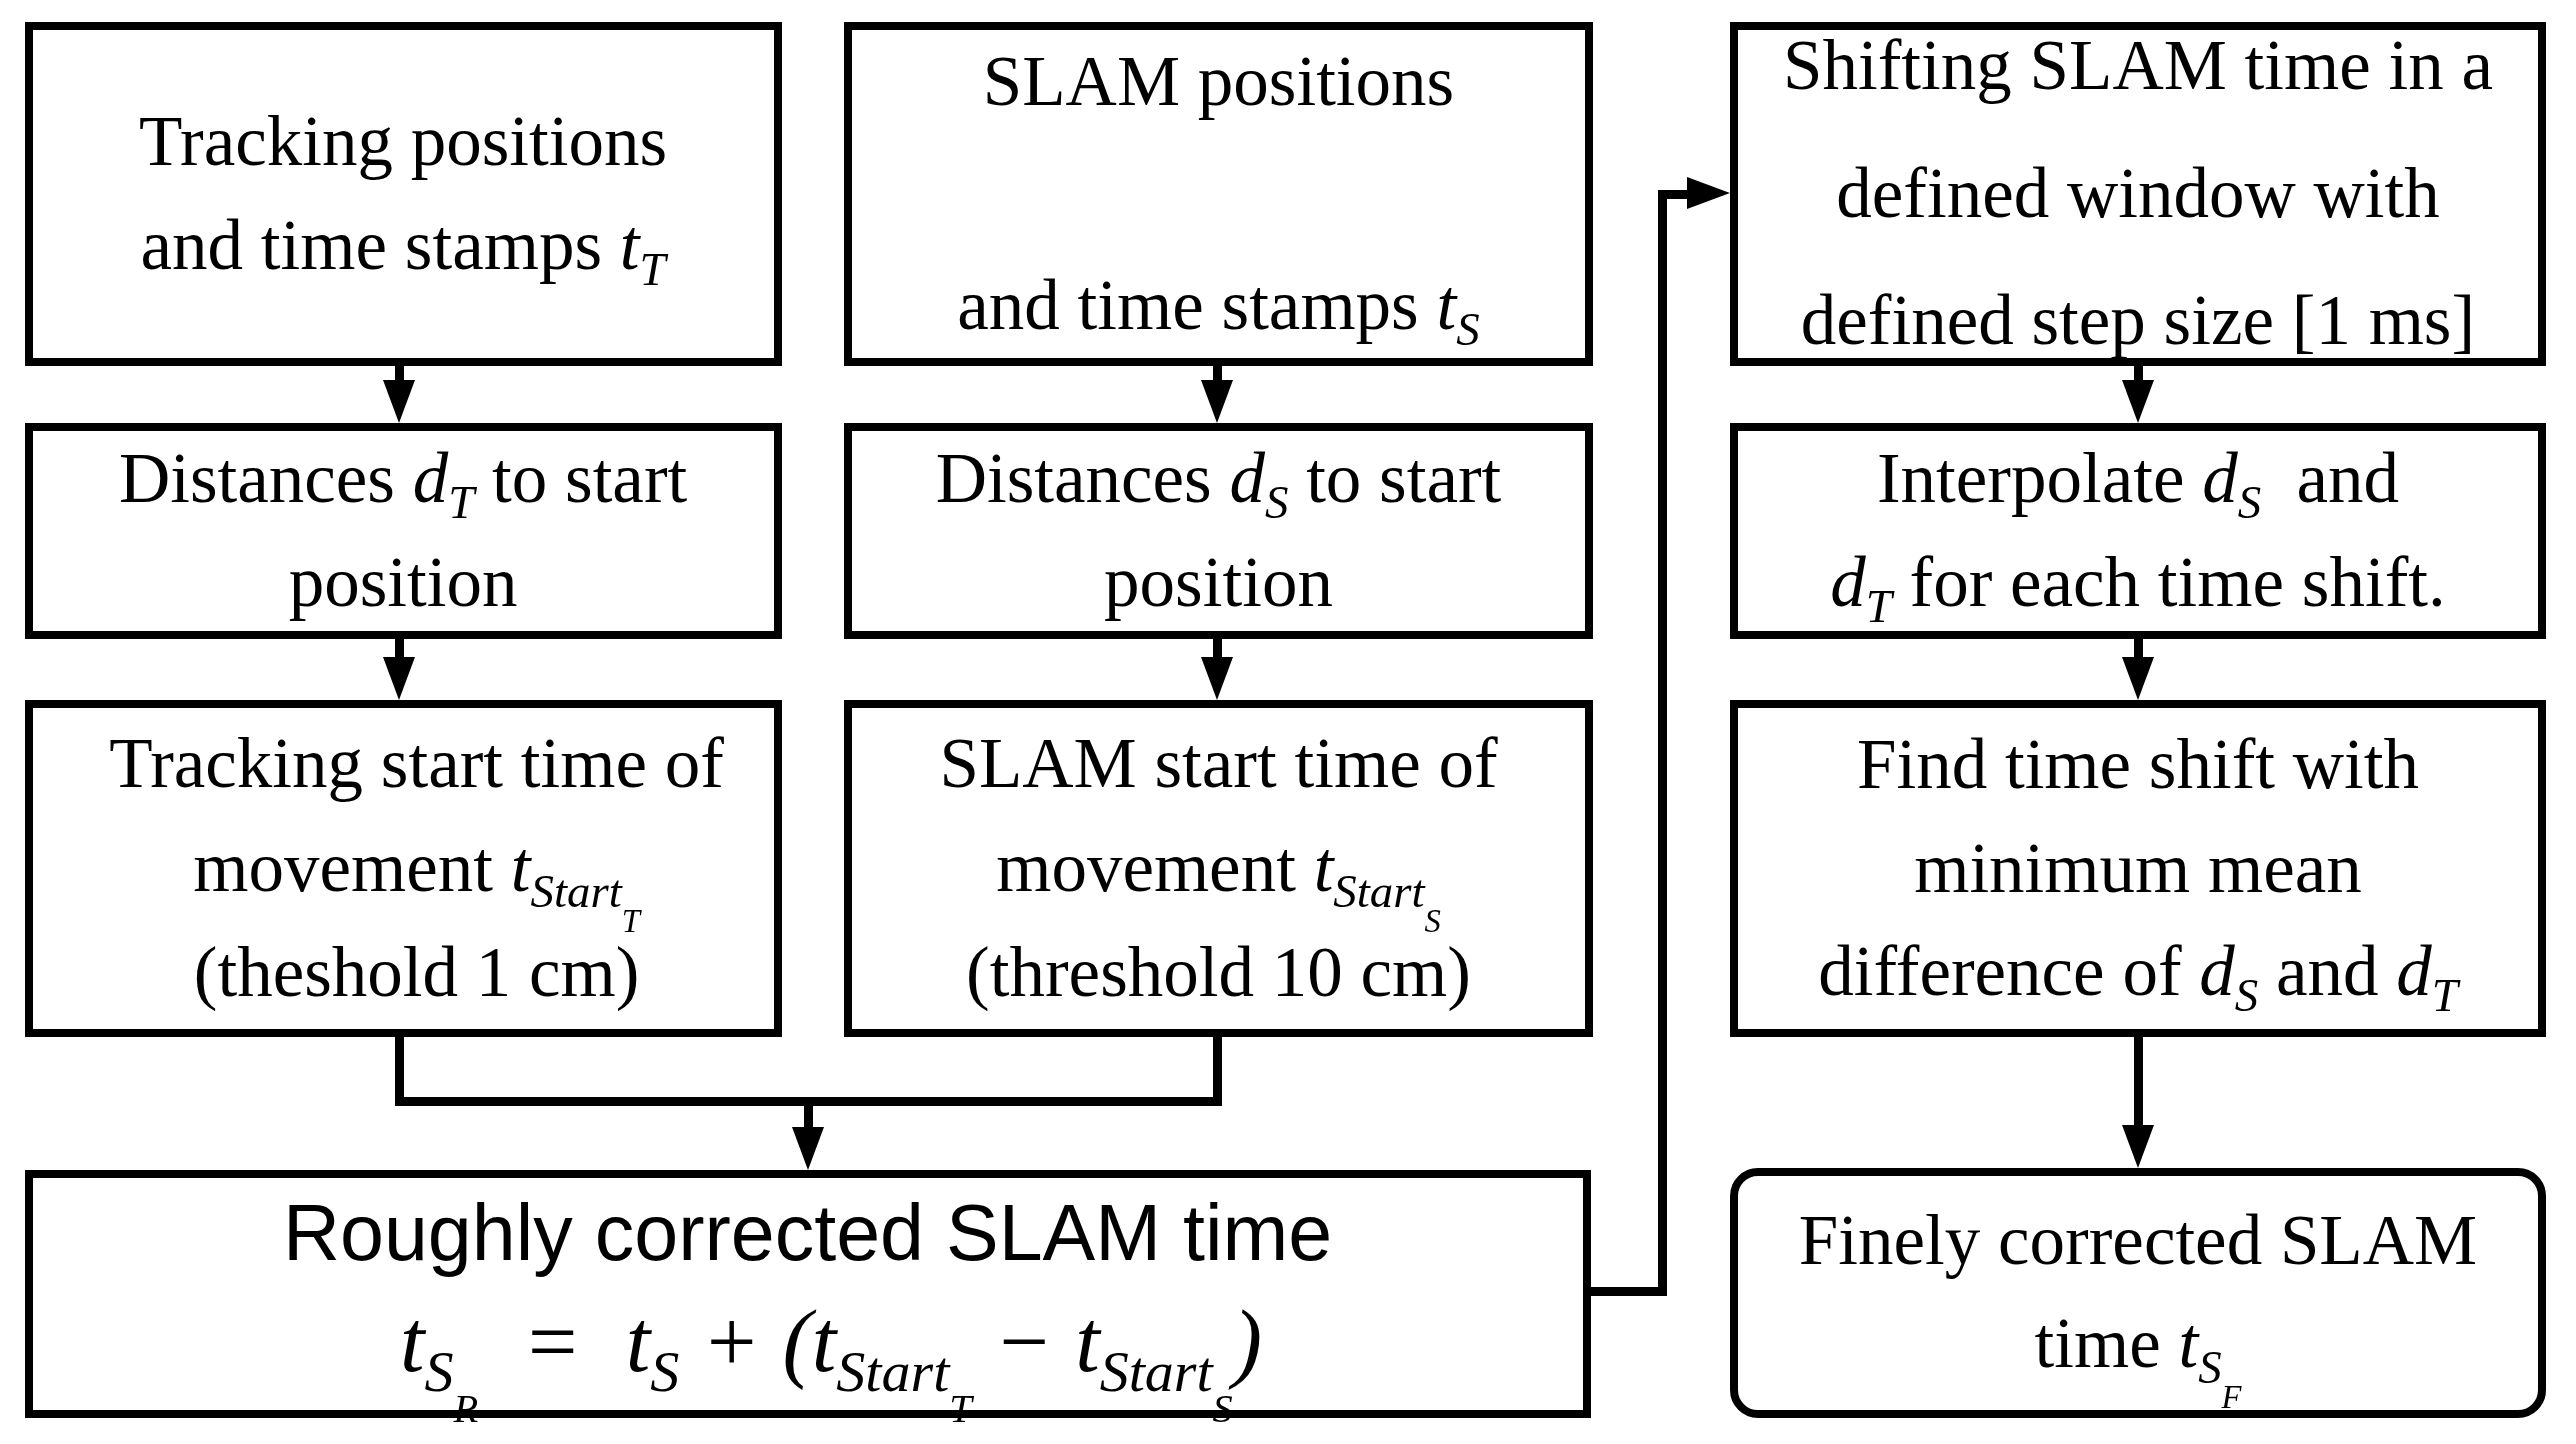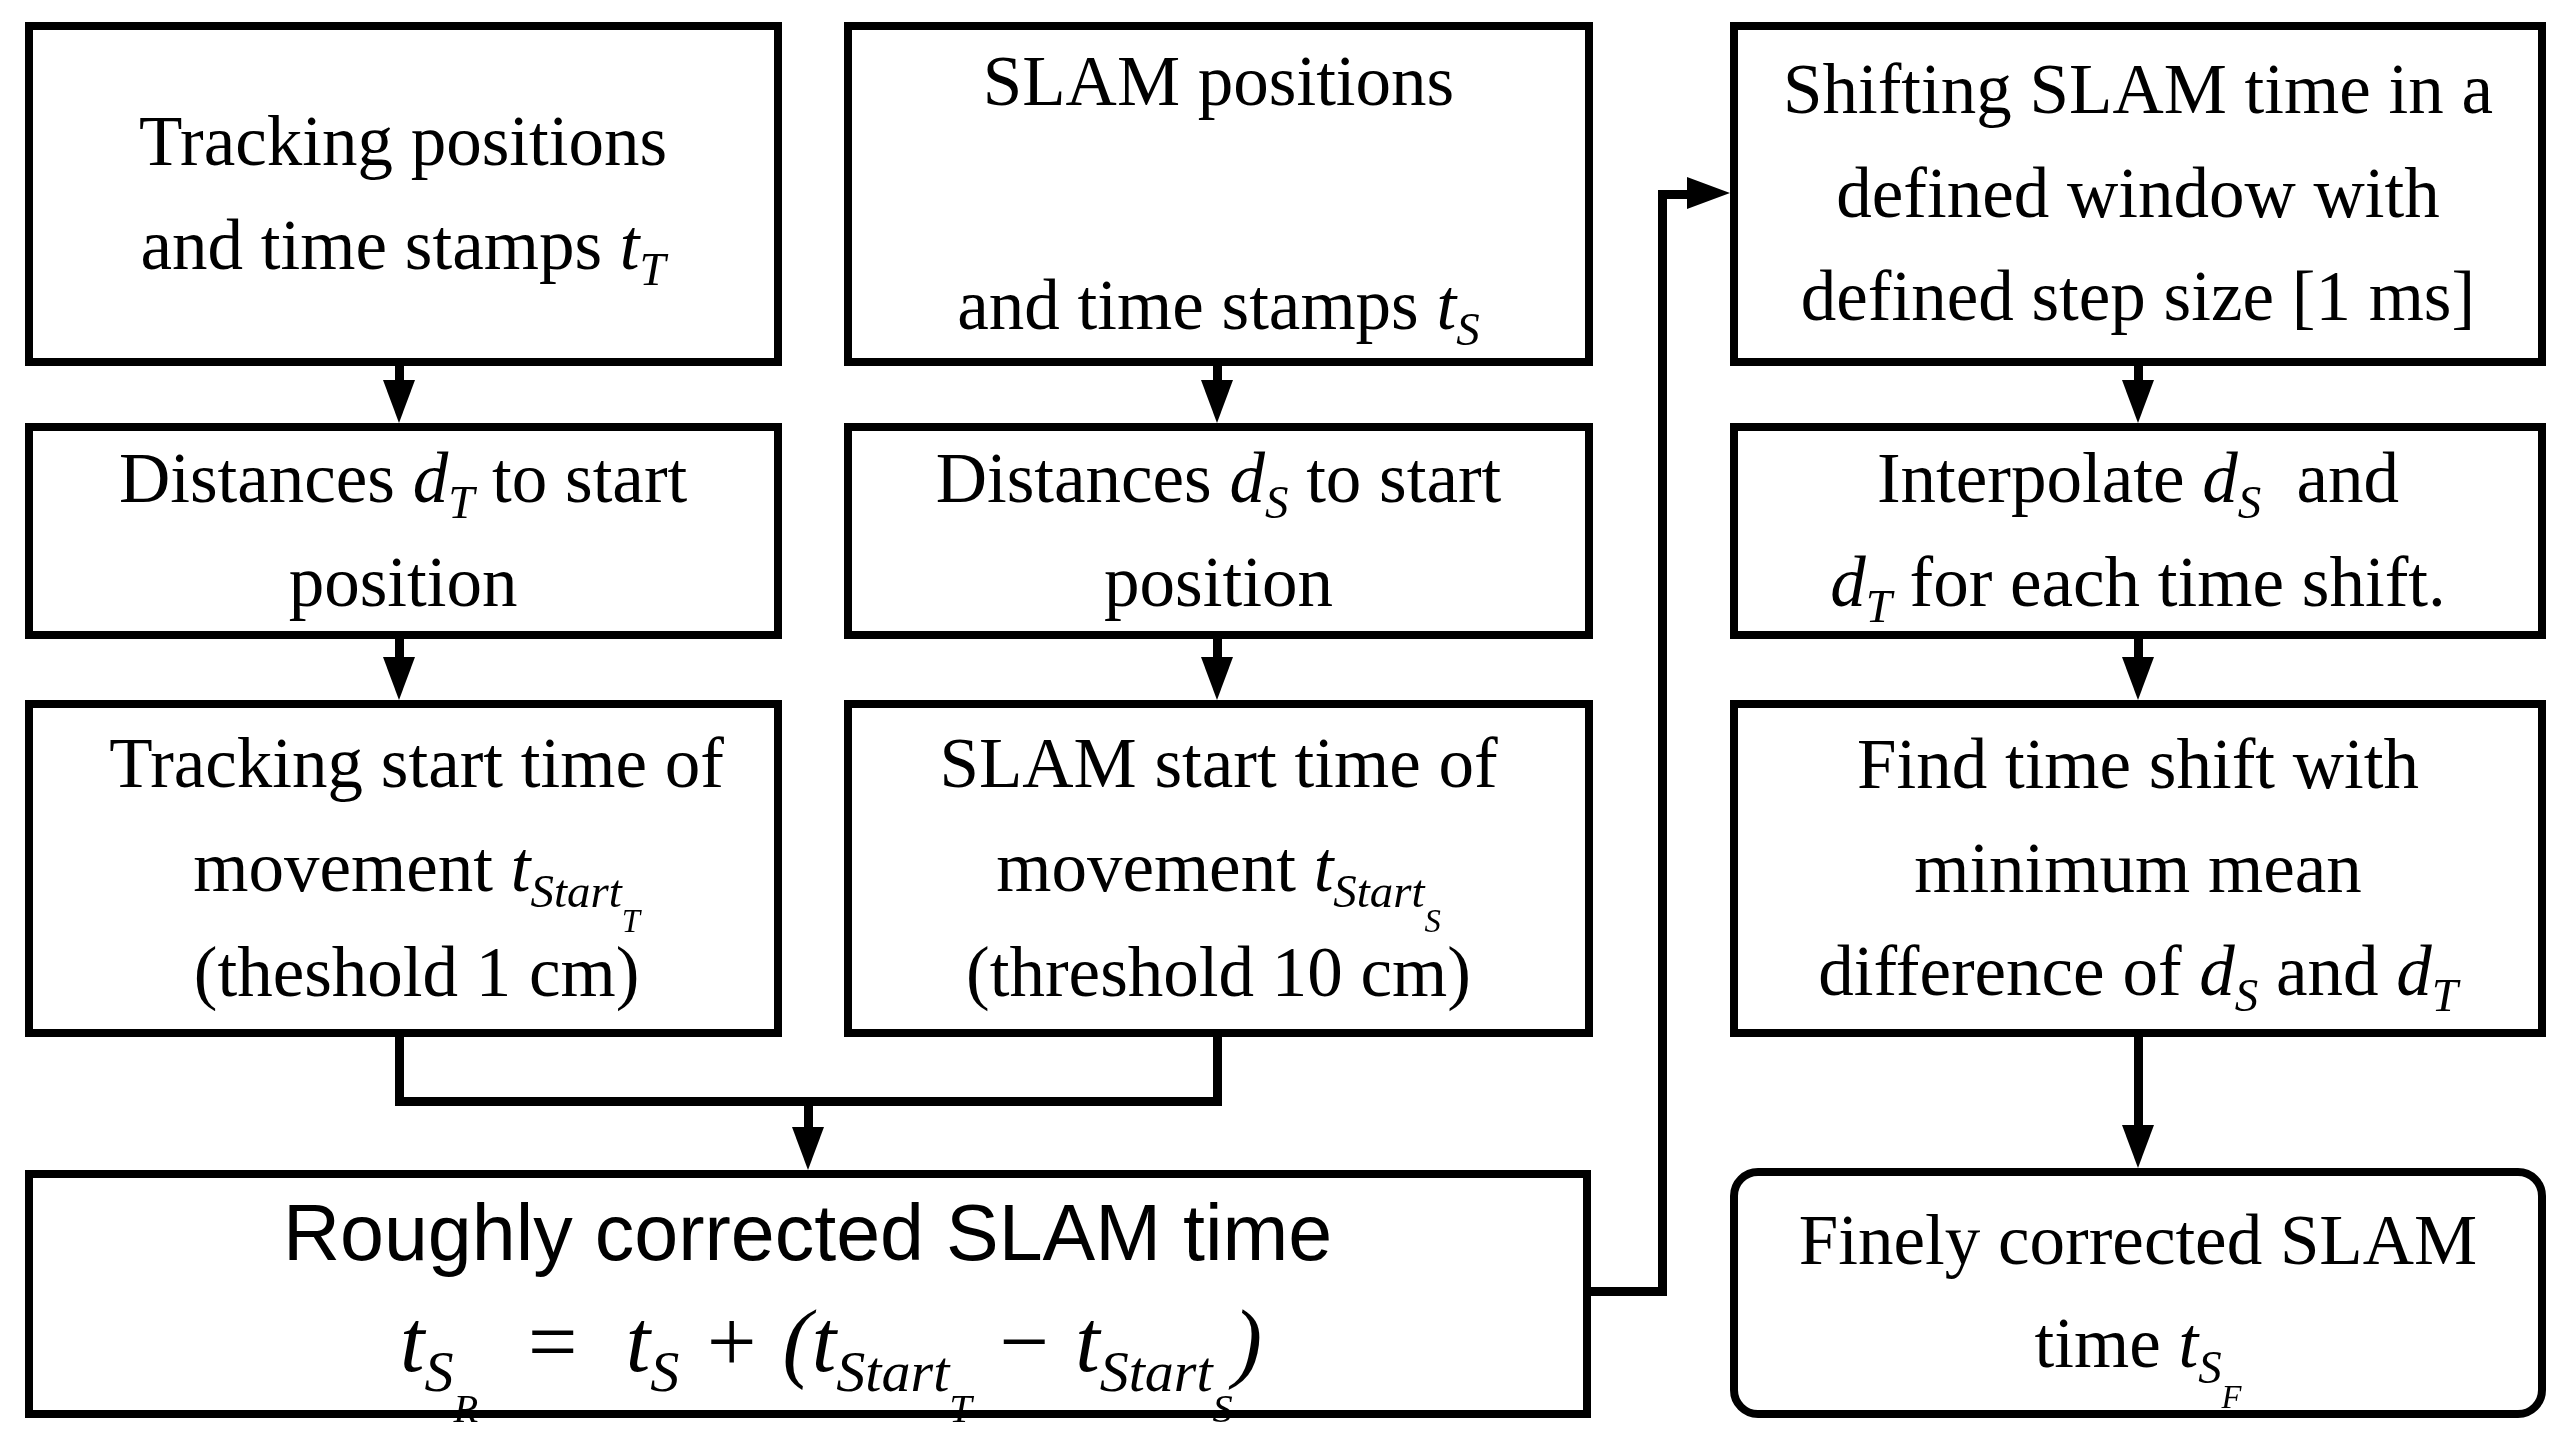--- a/index.html
+++ b/index.html
@@ -61,21 +61,21 @@
 <div class="canvas">
 
   <div class="box" style="left:24.6px;top:21.6px;width:757px;height:344px;">
       <div class="line"><span>Tracking positions</span></div>
       <div class="line"><span>and time stamps </span><span class="it">t</span><sub class="s1 it">T</sub></div>
     </div>
   <div class="box" style="left:844px;top:21.6px;width:749px;height:344px;justify-content:space-between;">
       <div class="line"><span>SLAM positions</span></div>
       <div class="line"><span>and time stamps </span><span class="it">t</span><sub class="s1 it">S</sub></div>
     </div>
-  <div class="box" style="left:1730px;top:21.6px;width:816px;height:344px;">
+  <div class="box" style="left:1730px;top:21.6px;width:816px;height:344px;gap:24px;">
       <div class="line"><span>Shifting SLAM time in a</span></div>
       <div class="line"><span>defined window with</span></div>
       <div class="line"><span>defined step size [1 ms]</span></div>
     </div>
 
   <div class="box" style="left:24.6px;top:423px;width:757px;height:216px;">
       <div class="line"><span>Distances </span><span class="it">d</span><sub class="s1 it">T</sub><span> to start</span></div>
       <div class="line"><span>position</span></div>
     </div>
   <div class="box" style="left:844px;top:423px;width:749px;height:216px;">

